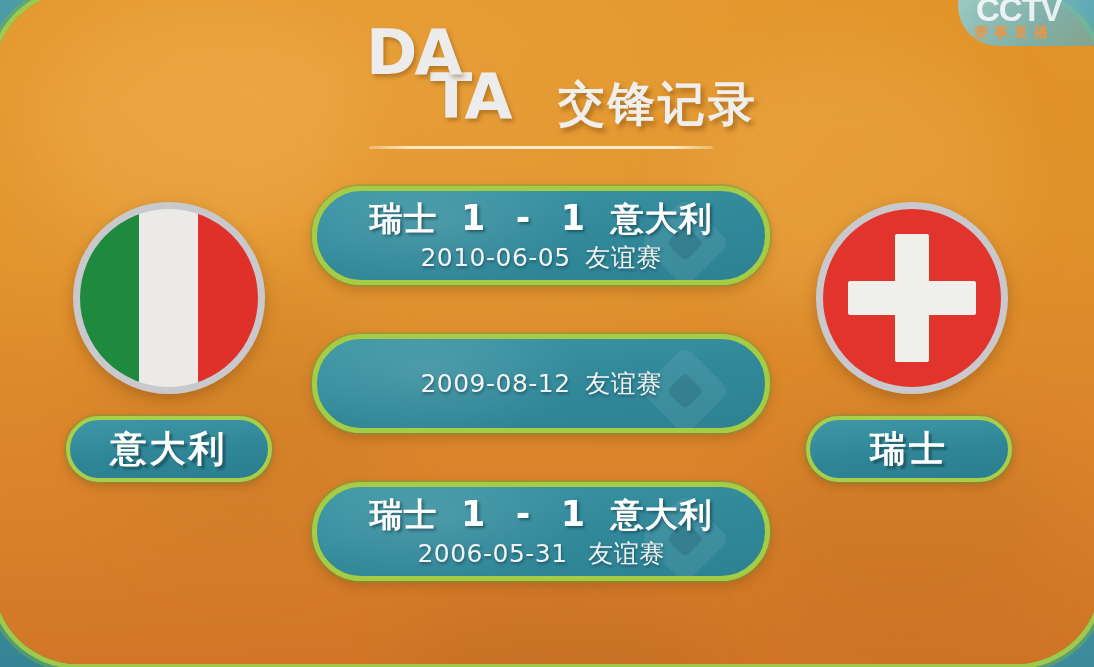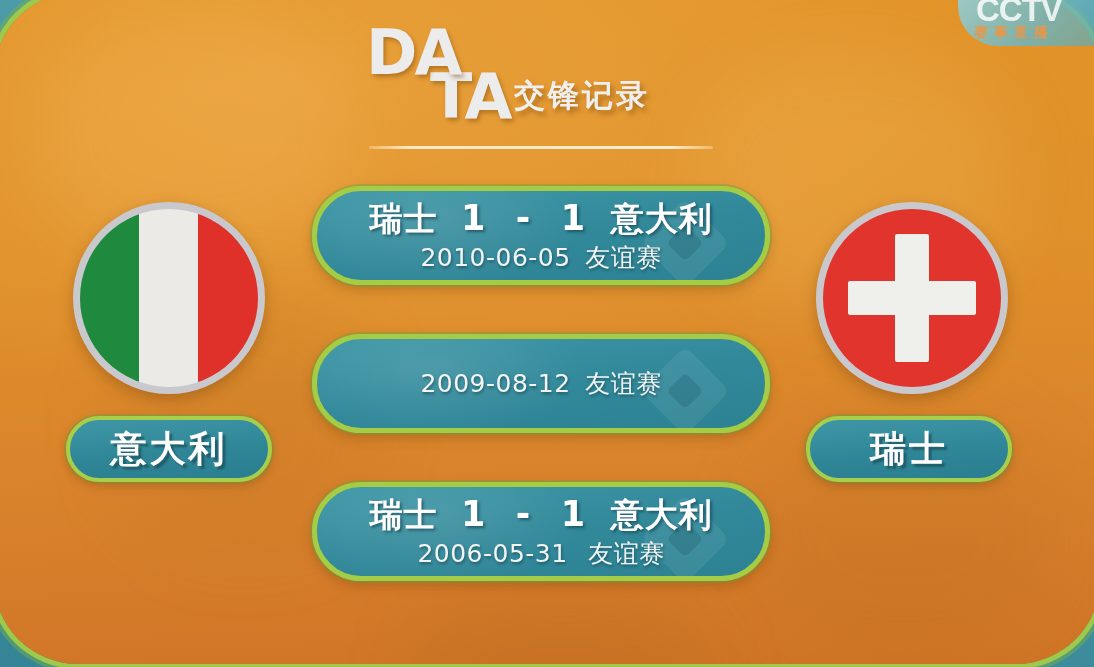--- a/index.html
+++ b/index.html
@@ -110,23 +110,23 @@
     letter-spacing: -3px;
     color: #ececec;
     text-shadow: 2px 3px 4px rgba(120,70,10,.45);
     line-height: 1;
   }
   #logo-da { left: 0px; top: 4px; }
   #logo-ta { left: 64px; top: 48px; }
 
   #title-cn {
     position: absolute;
-    left: 520px;
+    left: 564px;
     top: 62px;
-    font-size: 31px;
+    font-size: 47px;
     font-weight: bold;
     letter-spacing: 3px;
     color: #f0efed;
     text-shadow: 3px 4px 5px rgba(120,70,10,.5);
     line-height: 1;
     white-space: nowrap;
   }
 
   #title-rule {
     position: absolute;

